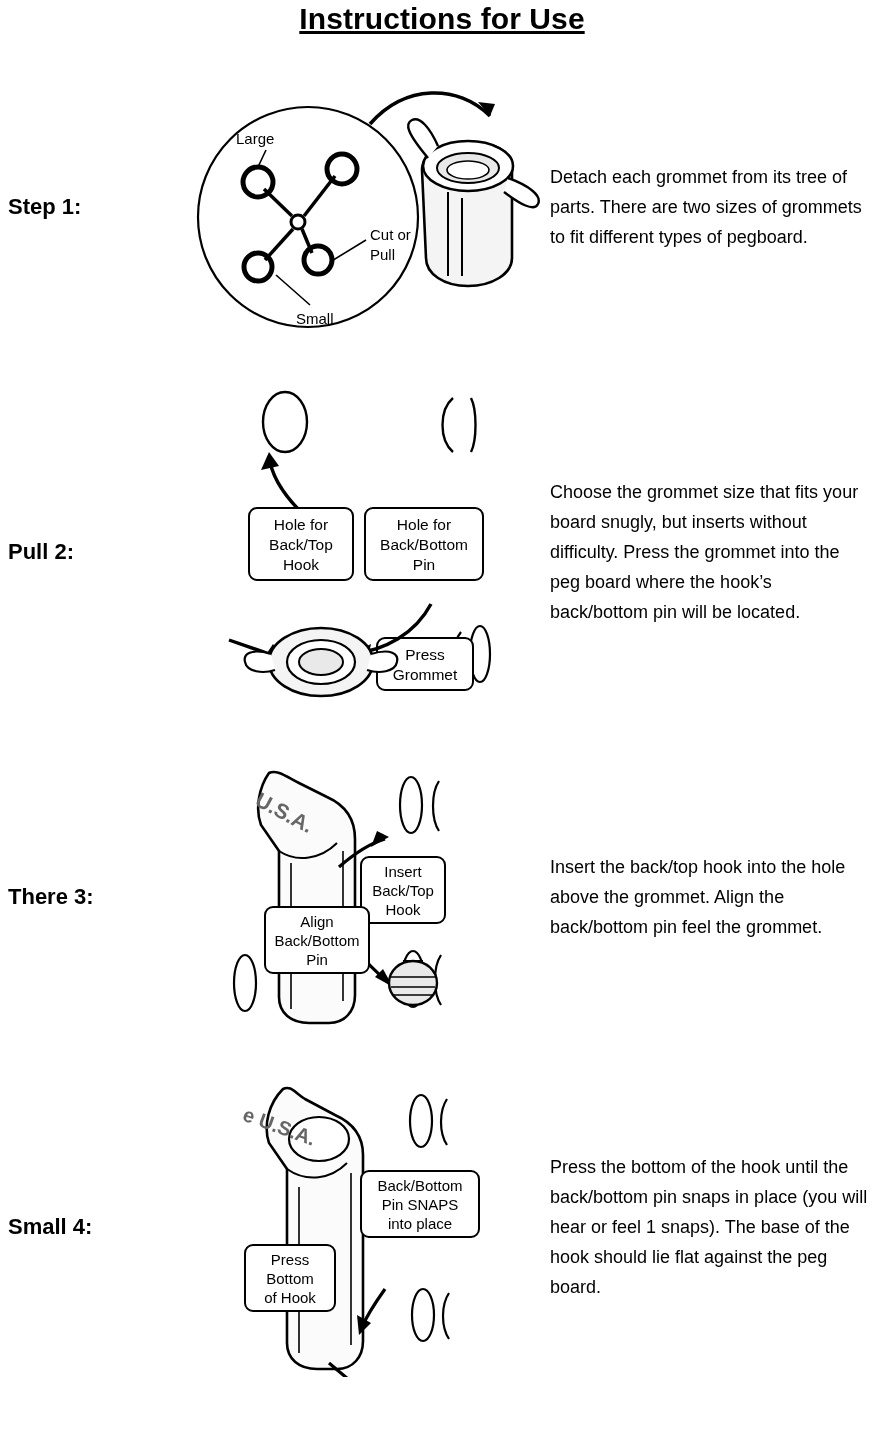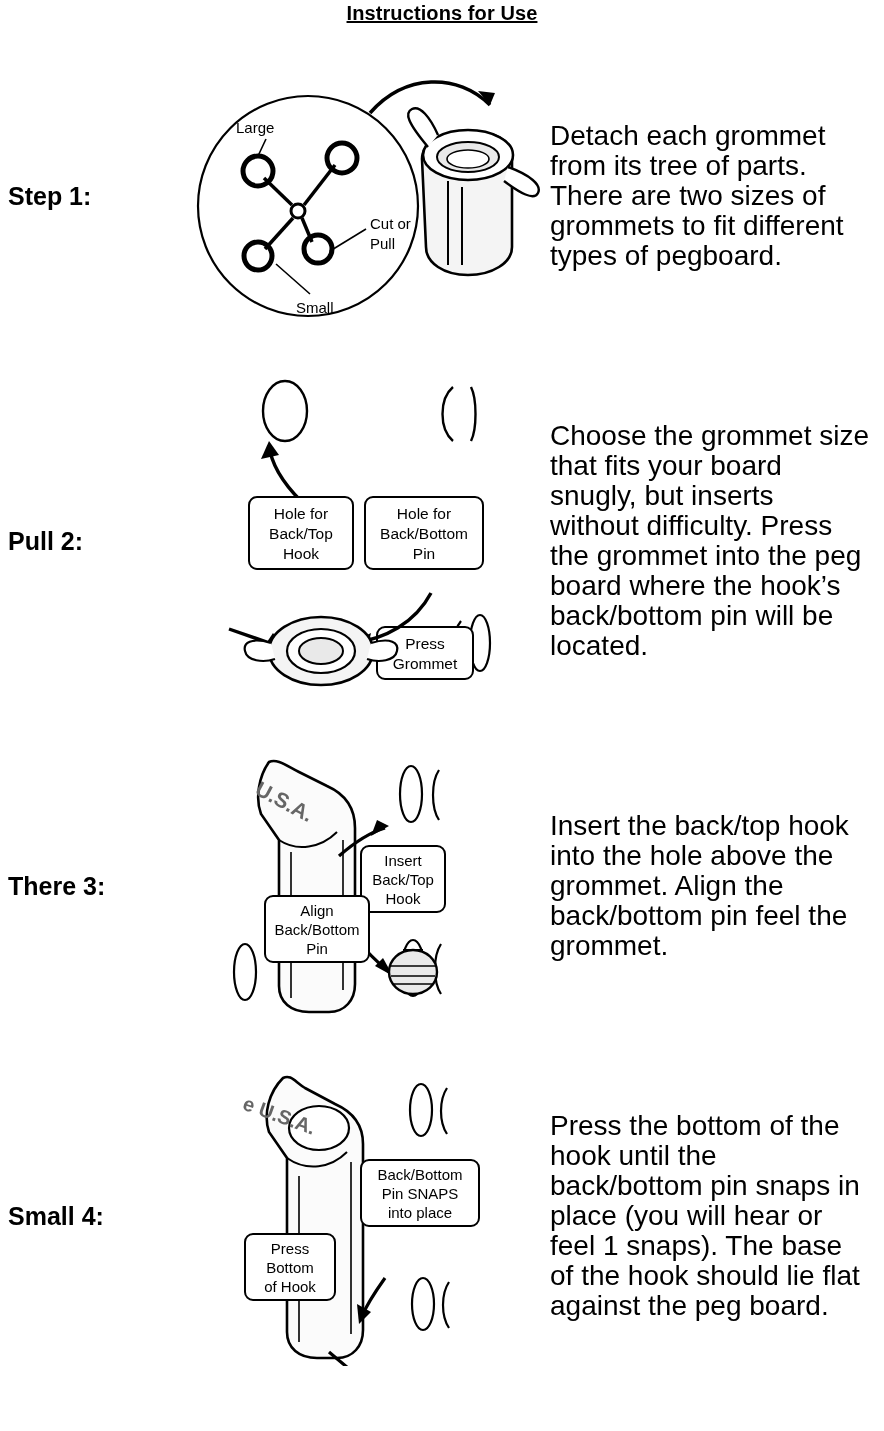--- a/index.html
+++ b/index.html
@@ -15,53 +15,53 @@
     position: relative;
     overflow: hidden;
   }
   .page {
     width: 884px;
     height: 1431px;
     position: relative;
   }
   .doc-title {
     text-align: center;
-    font-size: 20px;
+    font-size: 30px;
     font-weight: bold;
     text-decoration: underline;
     padding-top: 2px;
     letter-spacing: 0.1px;
   }
   .steps {
     margin-top: 6px;
   }
   .step-row {
     display: flex;
     align-items: center;
     width: 884px;
     box-sizing: border-box;
   }
   .step-label {
     width: 190px;
     flex: 0 0 190px;
-    font-size: 25px;
+    font-size: 22px;
     font-weight: bold;
     padding-left: 8px;
     box-sizing: border-box;
   }
   .step-figure {
     flex: 0 0 360px;
     width: 360px;
     display: flex;
     align-items: center;
     justify-content: center;
   }
   .step-text {
     flex: 1 1 auto;
-    font-size: 28px;
+    font-size: 18px;
     line-height: 30px;
     padding-right: 14px;
     box-sizing: border-box;
   }
   
   .row-1 { height: 330px; }
   .row-2 { height: 360px; }
   .row-3 { height: 330px; }
   .row-4 { height: 330px; }
 

